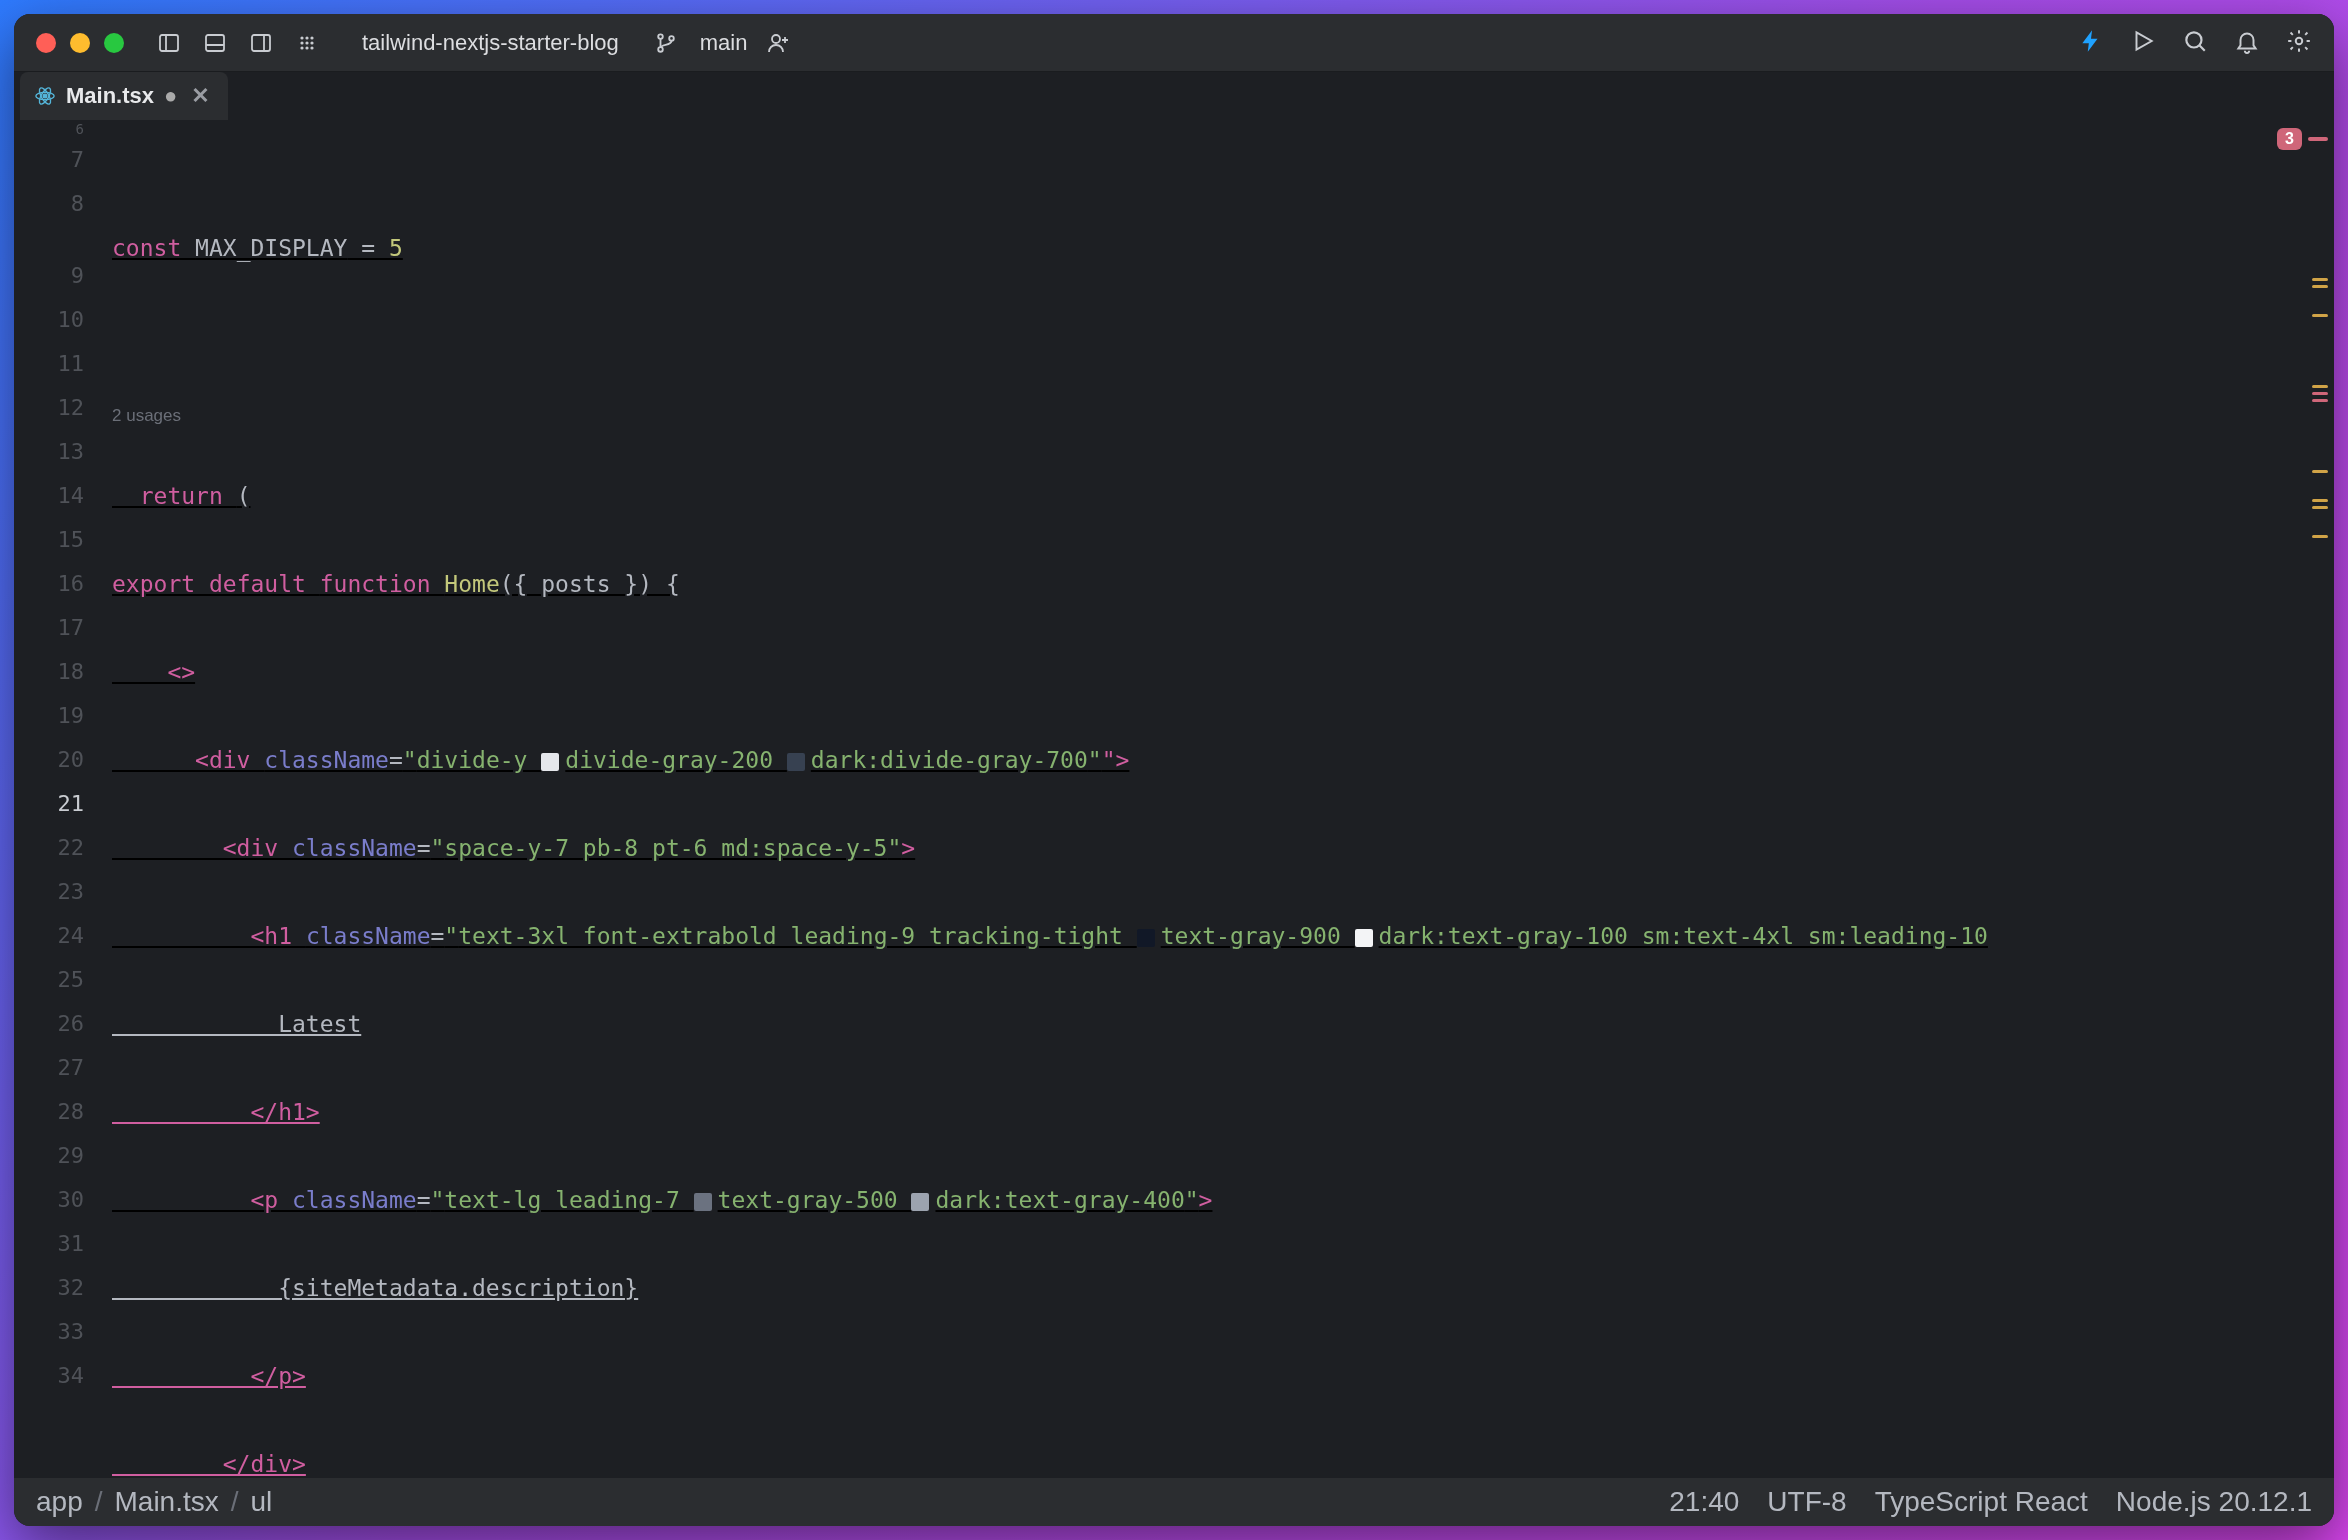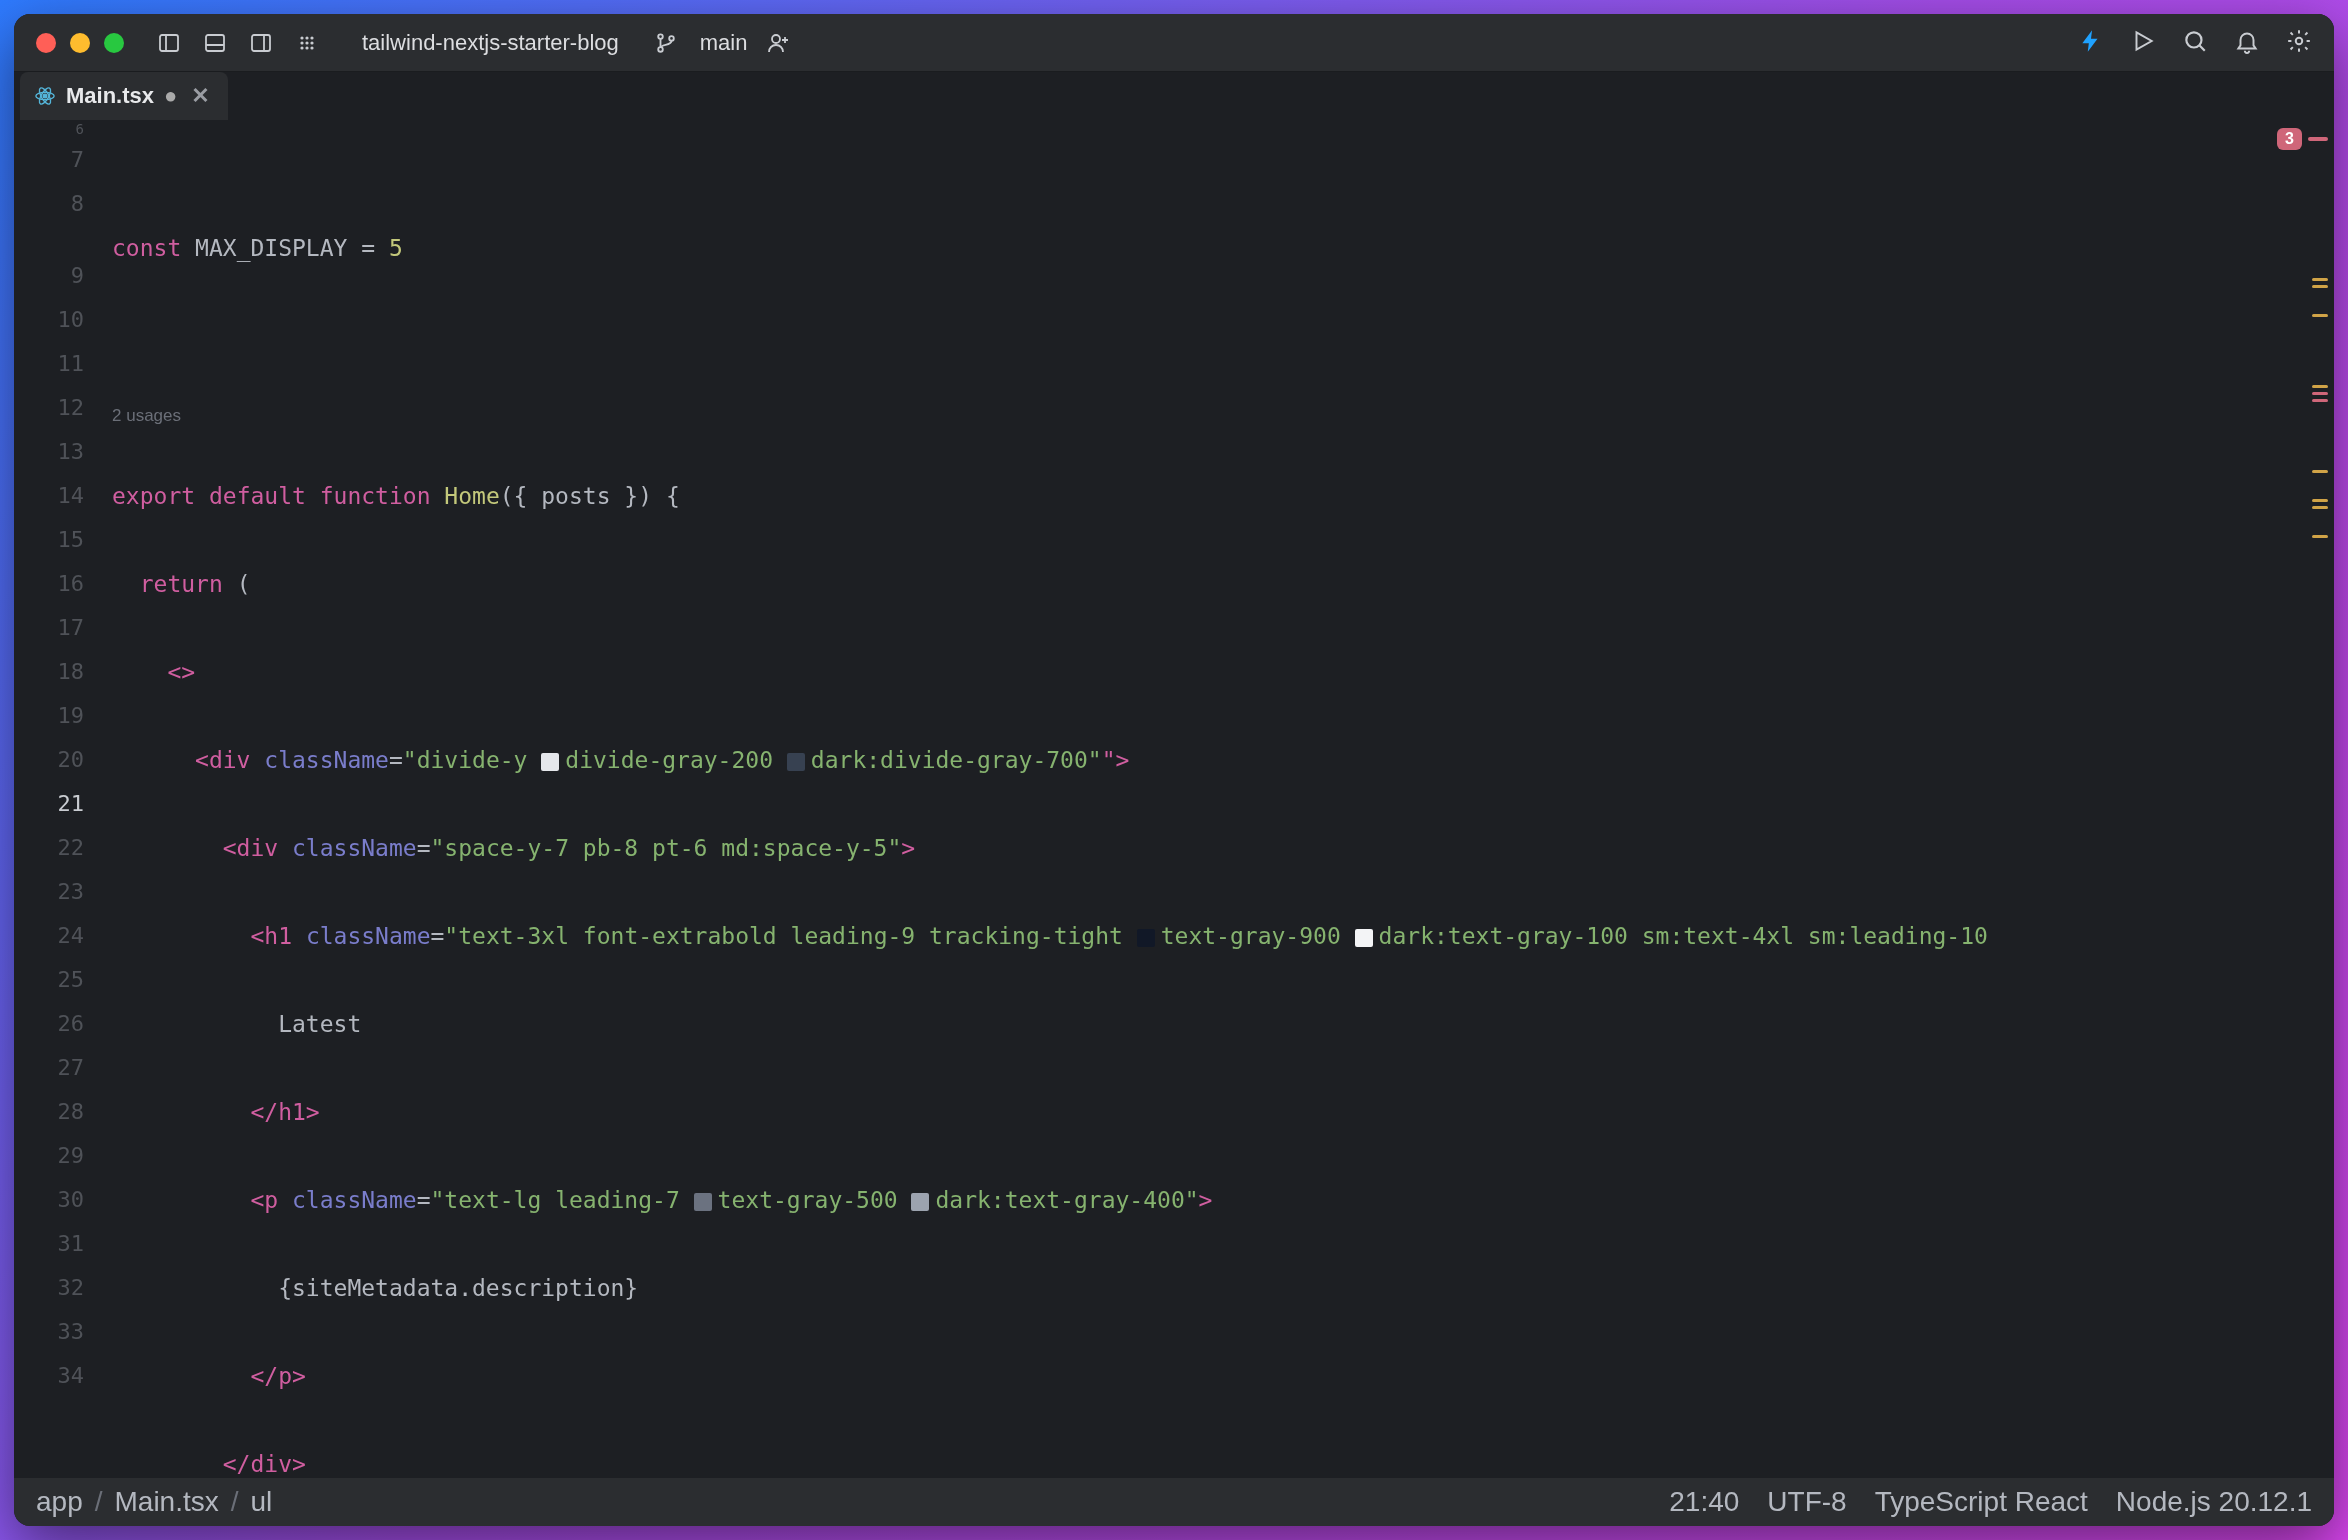--- a/index.html
+++ b/index.html
@@ -57,21 +57,21 @@
 }
 .tab .reacticon { color: #54b5d9; display:flex; }
 .tab .dirty { color: #aaa; }
 .tab .close { color: #9a9da3; font-size: 22px; margin-left: 4px; }
 
 .editor { flex: 1; background: #1d1f23; display: flex; overflow: hidden; position: relative; }
 .gutter { width: 86px; text-align: right; padding-right: 16px; color: #4f5258; font-size: 22px; line-height: 44px; user-select: none; }
 .gutter .ln { height: 44px; }
 .gutter .ln.active { color: #c9ccd1; }
 .code { flex: 1; font-size: 23px; line-height: 44px; white-space: pre; position: relative; overflow: hidden; }
-.codeline { height: 44px; padding-left: 12px; }
+.codeline { height: 44px; padding-left: 12px; text-decoration: underline; }
 .usages { color: #6b6f78; font-size: 17px; font-family: -apple-system,sans-serif; line-height: 28px; height: 28px; padding-left: 12px; }
 
 .kw { color: #d05ea0; }
 .fn { color: #c3c87b; }
 .num { color: #c3c87b; }
 .tag { color: #d05ea0; }
 .attr { color: #7a7dcb; }
 .str { color: #86b36f; }
 .brace { color: #b4b8c0; }
 .txt { color: #b4b8c0; }
@@ -232,22 +232,22 @@
       <div class="ln">31</div>
       <div class="ln">32</div>
       <div class="ln">33</div>
       <div class="ln">34</div>
     </div>
     <div class="code">
 <div class="codeline" style="height:18px"></div>
 <div class="codeline"><span class="kw">const </span><span class="txt">MAX_DISPLAY</span><span class="txt"> = </span><span class="num">5</span></div>
 <div class="codeline"></div>
 <div class="usages">2 usages</div>
+<div class="codeline"><span class="kw">  return </span><span class="brace">(</span></div>
 <div class="codeline"><span class="kw">export </span><span class="kw">default </span><span class="kw">function </span><span class="fn">Home</span><span class="txt">({ posts }) {</span></div>
-<div class="codeline"><span class="kw">  return </span><span class="brace">(</span></div>
 <div class="codeline"><span class="tag">    &lt;&gt;</span></div>
 <div class="codeline"><span class="tag">      &lt;div </span><span class="attr">className</span><span class="txt">=</span><span class="str">"</span><span class="str">divide-y </span><span class="colorchip chip-200"></span><span class="str">divide-gray-200 </span><span class="colorchip chip-700"></span><span class="str">dark:divide-gray-700</span><span class="str">"</span><span class="tag">"&gt;</span></div>
 <div class="codeline"><span class="tag">        &lt;div </span><span class="attr">className</span><span class="txt">=</span><span class="str">"</span><span class="str">space-y-7 pb-8 pt-6 md:space-y-5</span><span class="str">"</span><span class="tag">&gt;</span></div>
 <div class="codeline"><span class="tag">          &lt;h1 </span><span class="attr">className</span><span class="txt">=</span><span class="str">"</span><span class="str">text-3xl font-extrabold leading-9 tracking-tight </span><span class="colorchip chip-900"></span><span class="str">text-gray-900 </span><span class="colorchip chip-100"></span><span class="str">dark:text-gray-100 sm:text-4xl sm:leading-10</span></div>
 <div class="codeline txt">            Latest</div>
 <div class="codeline tag">          &lt;/h1&gt;</div>
 <div class="codeline"><span class="tag">          &lt;p </span><span class="attr">className</span><span class="txt">=</span><span class="str">"</span><span class="str">text-lg leading-7 </span><span class="colorchip chip-500"></span><span class="str">text-gray-500 </span><span class="colorchip chip-400"></span><span class="str">dark:text-gray-400</span><span class="str">"</span><span class="tag">&gt;</span></div>
 <div class="codeline txt">            {siteMetadata.description}</div>
 <div class="codeline tag">          &lt;/p&gt;</div>
 <div class="codeline tag">        &lt;/div&gt;</div>

